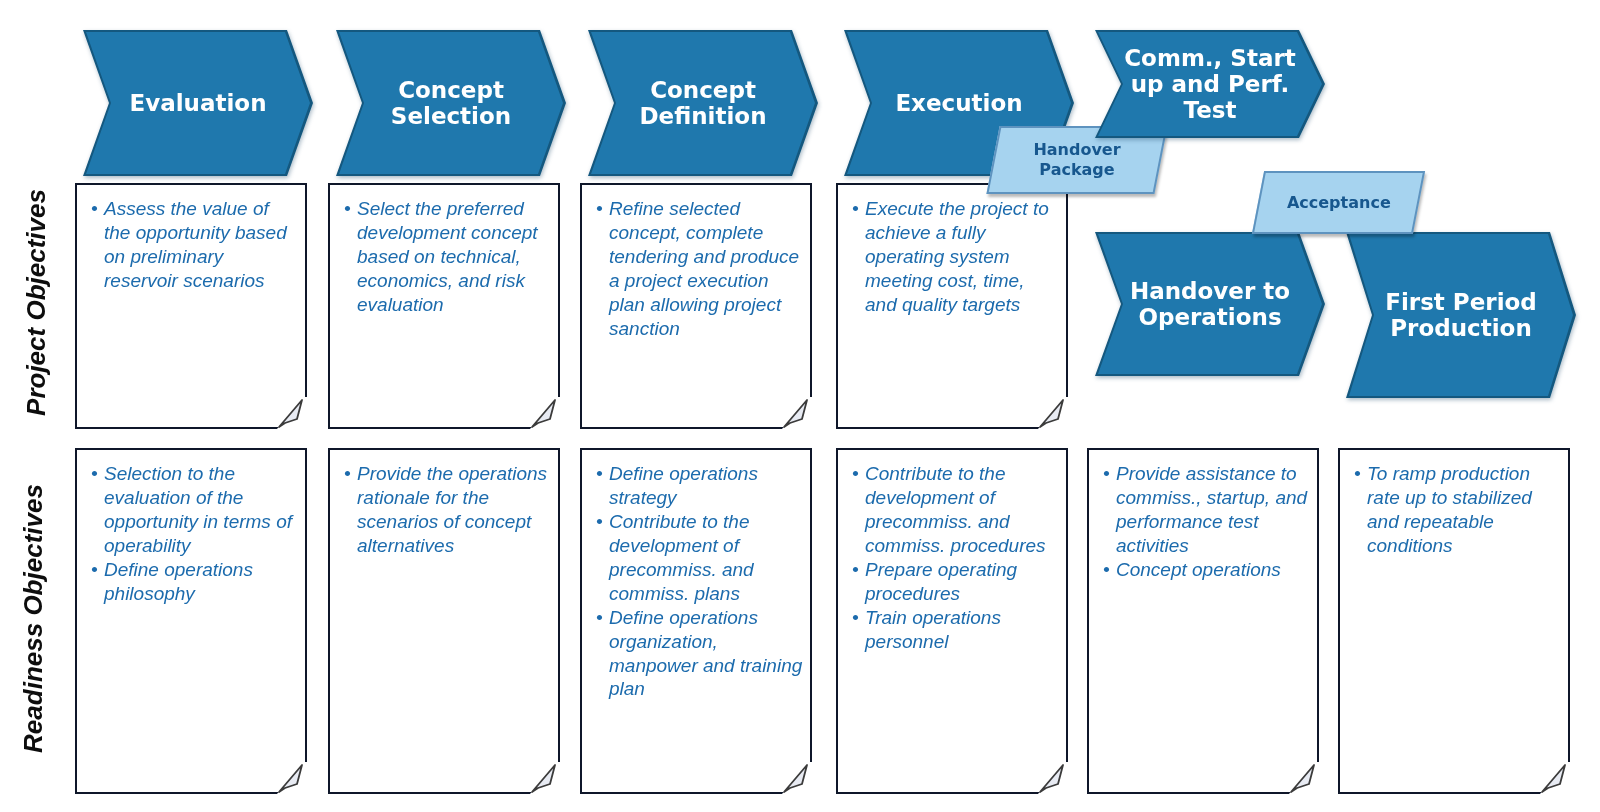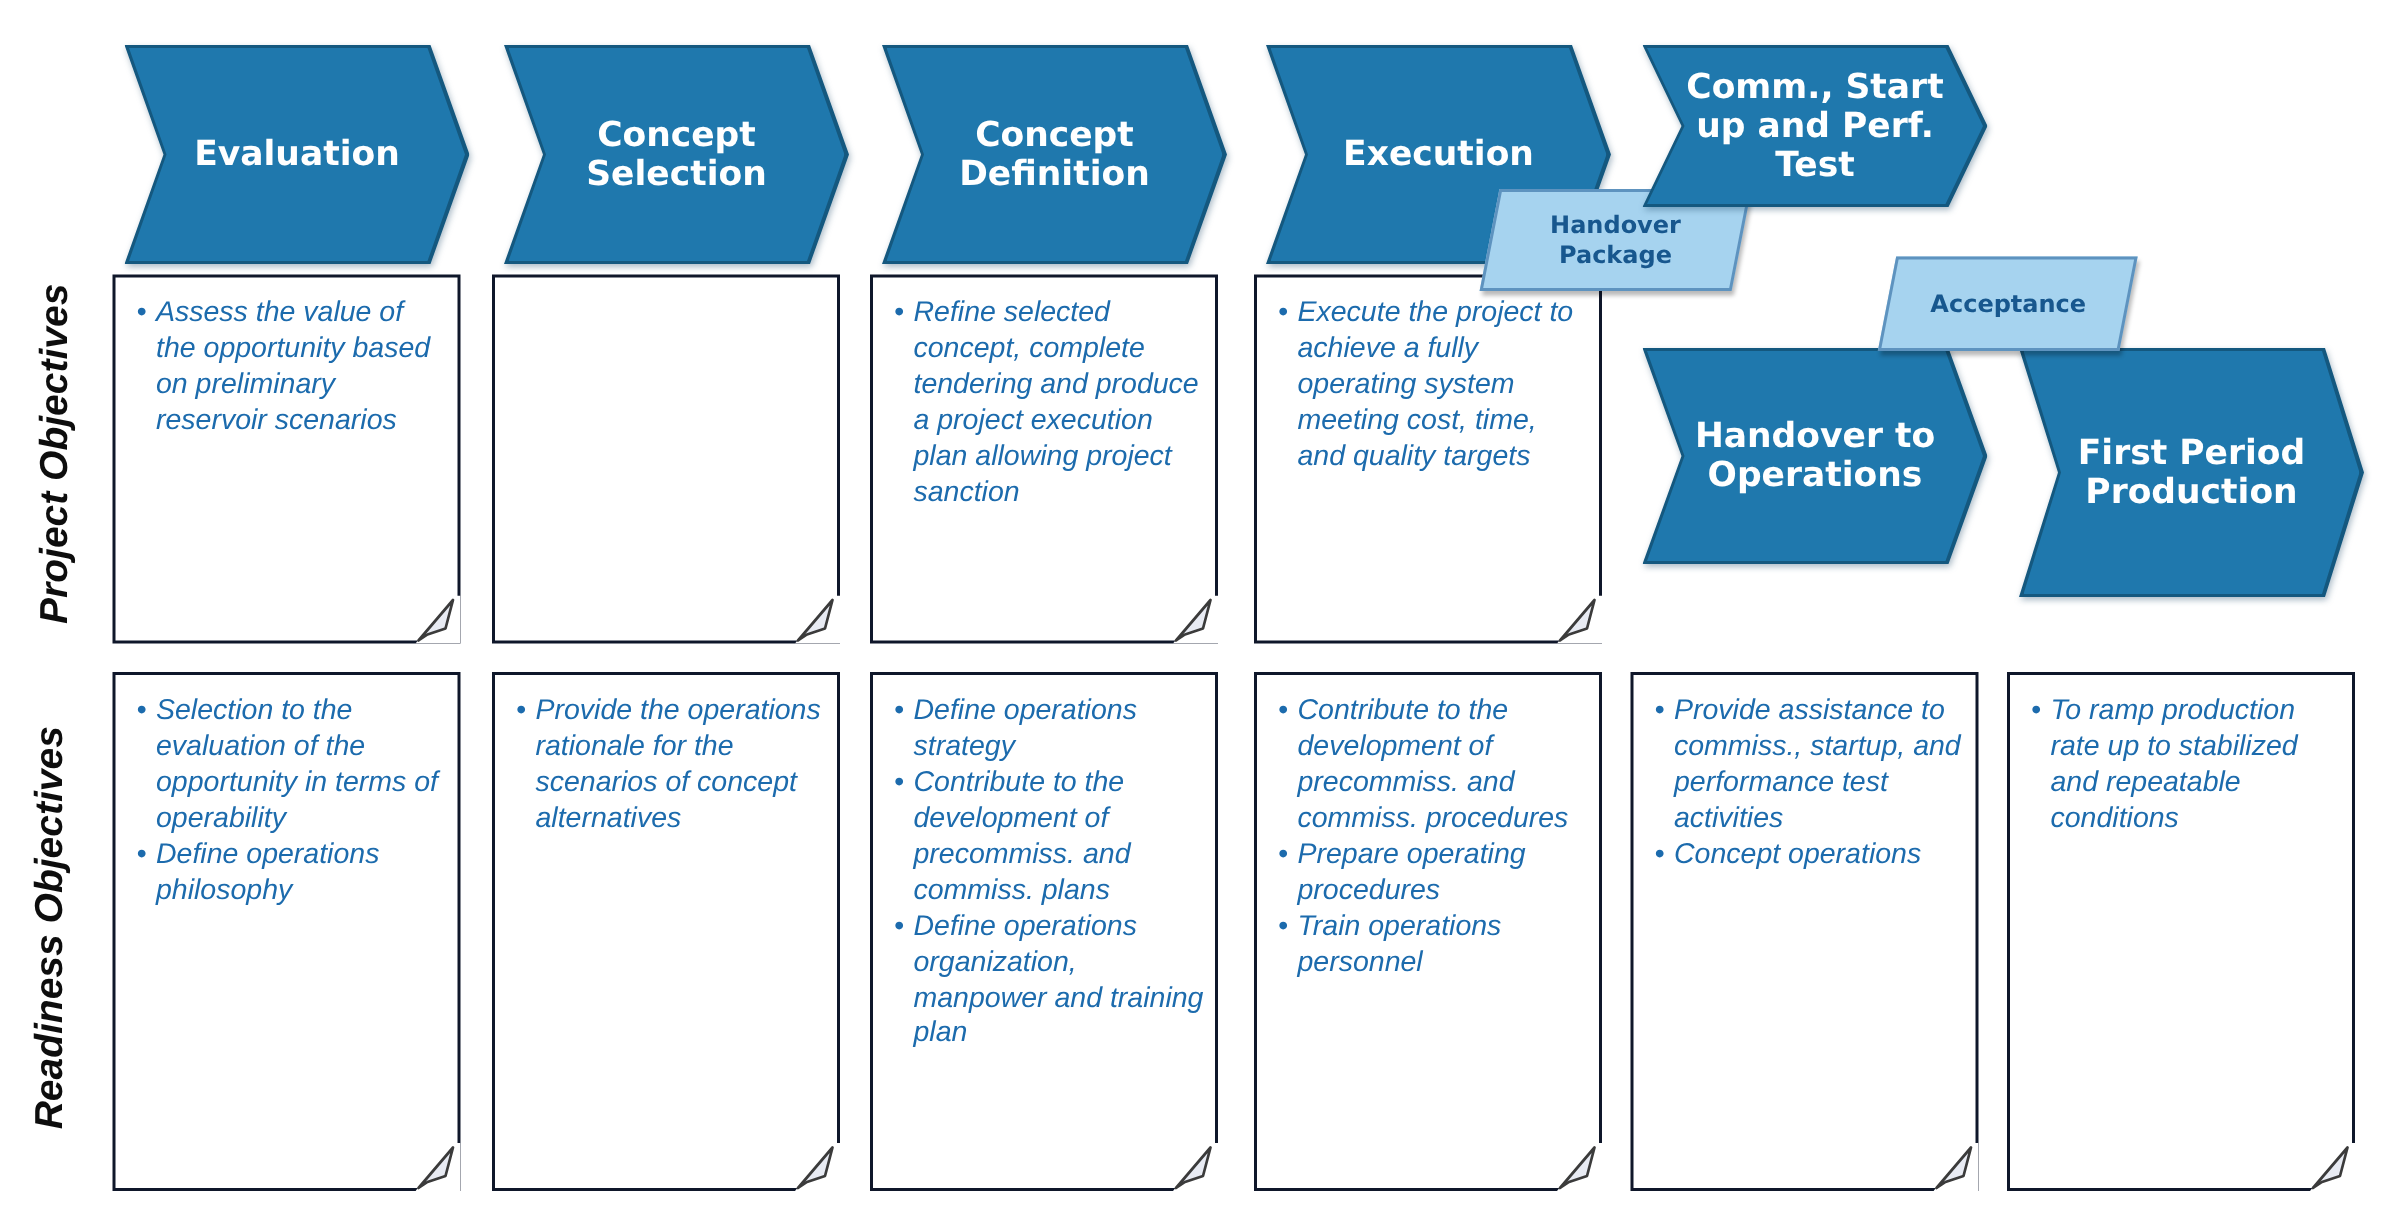--- a/index.html
+++ b/index.html
@@ -113,20 +113,24 @@
     <ul class="bullets">
 
     <li>Assess the value of the opportunity based on preliminary reservoir scenarios</li>
       </ul>
     <svg class="dogear" width="30" height="32" viewBox="0 0 30 32">
         <polygon points="0,32 26,0 30,0 30,32" fill="#ffffff"></polygon>
         <path d="M2,30 L25,3 L20,22 L8,26 Z" fill="#e8ebf3" stroke="#3b3b3b" stroke-width="1.8" stroke-linejoin="round"></path>
       </svg>
   </div>
   <div class="note" style="left:328px; top:183px; width:228px; height:242px;">
+    <ul class="bullets">
+
+    <li>Select the preferred development concept based on technical, economics, and risk evaluation</li>
+      </ul>
     <svg class="dogear" width="30" height="32" viewBox="0 0 30 32">
         <polygon points="0,32 26,0 30,0 30,32" fill="#ffffff"></polygon>
         <path d="M2,30 L25,3 L20,22 L8,26 Z" fill="#e8ebf3" stroke="#3b3b3b" stroke-width="1.8" stroke-linejoin="round"></path>
       </svg>
   </div>
   <div class="note" style="left:580px; top:183px; width:228px; height:242px;">
     <ul class="bullets">
 
     <li>Refine selected concept, complete tendering and produce a project execution plan allowing project sanction</li>
       </ul>

